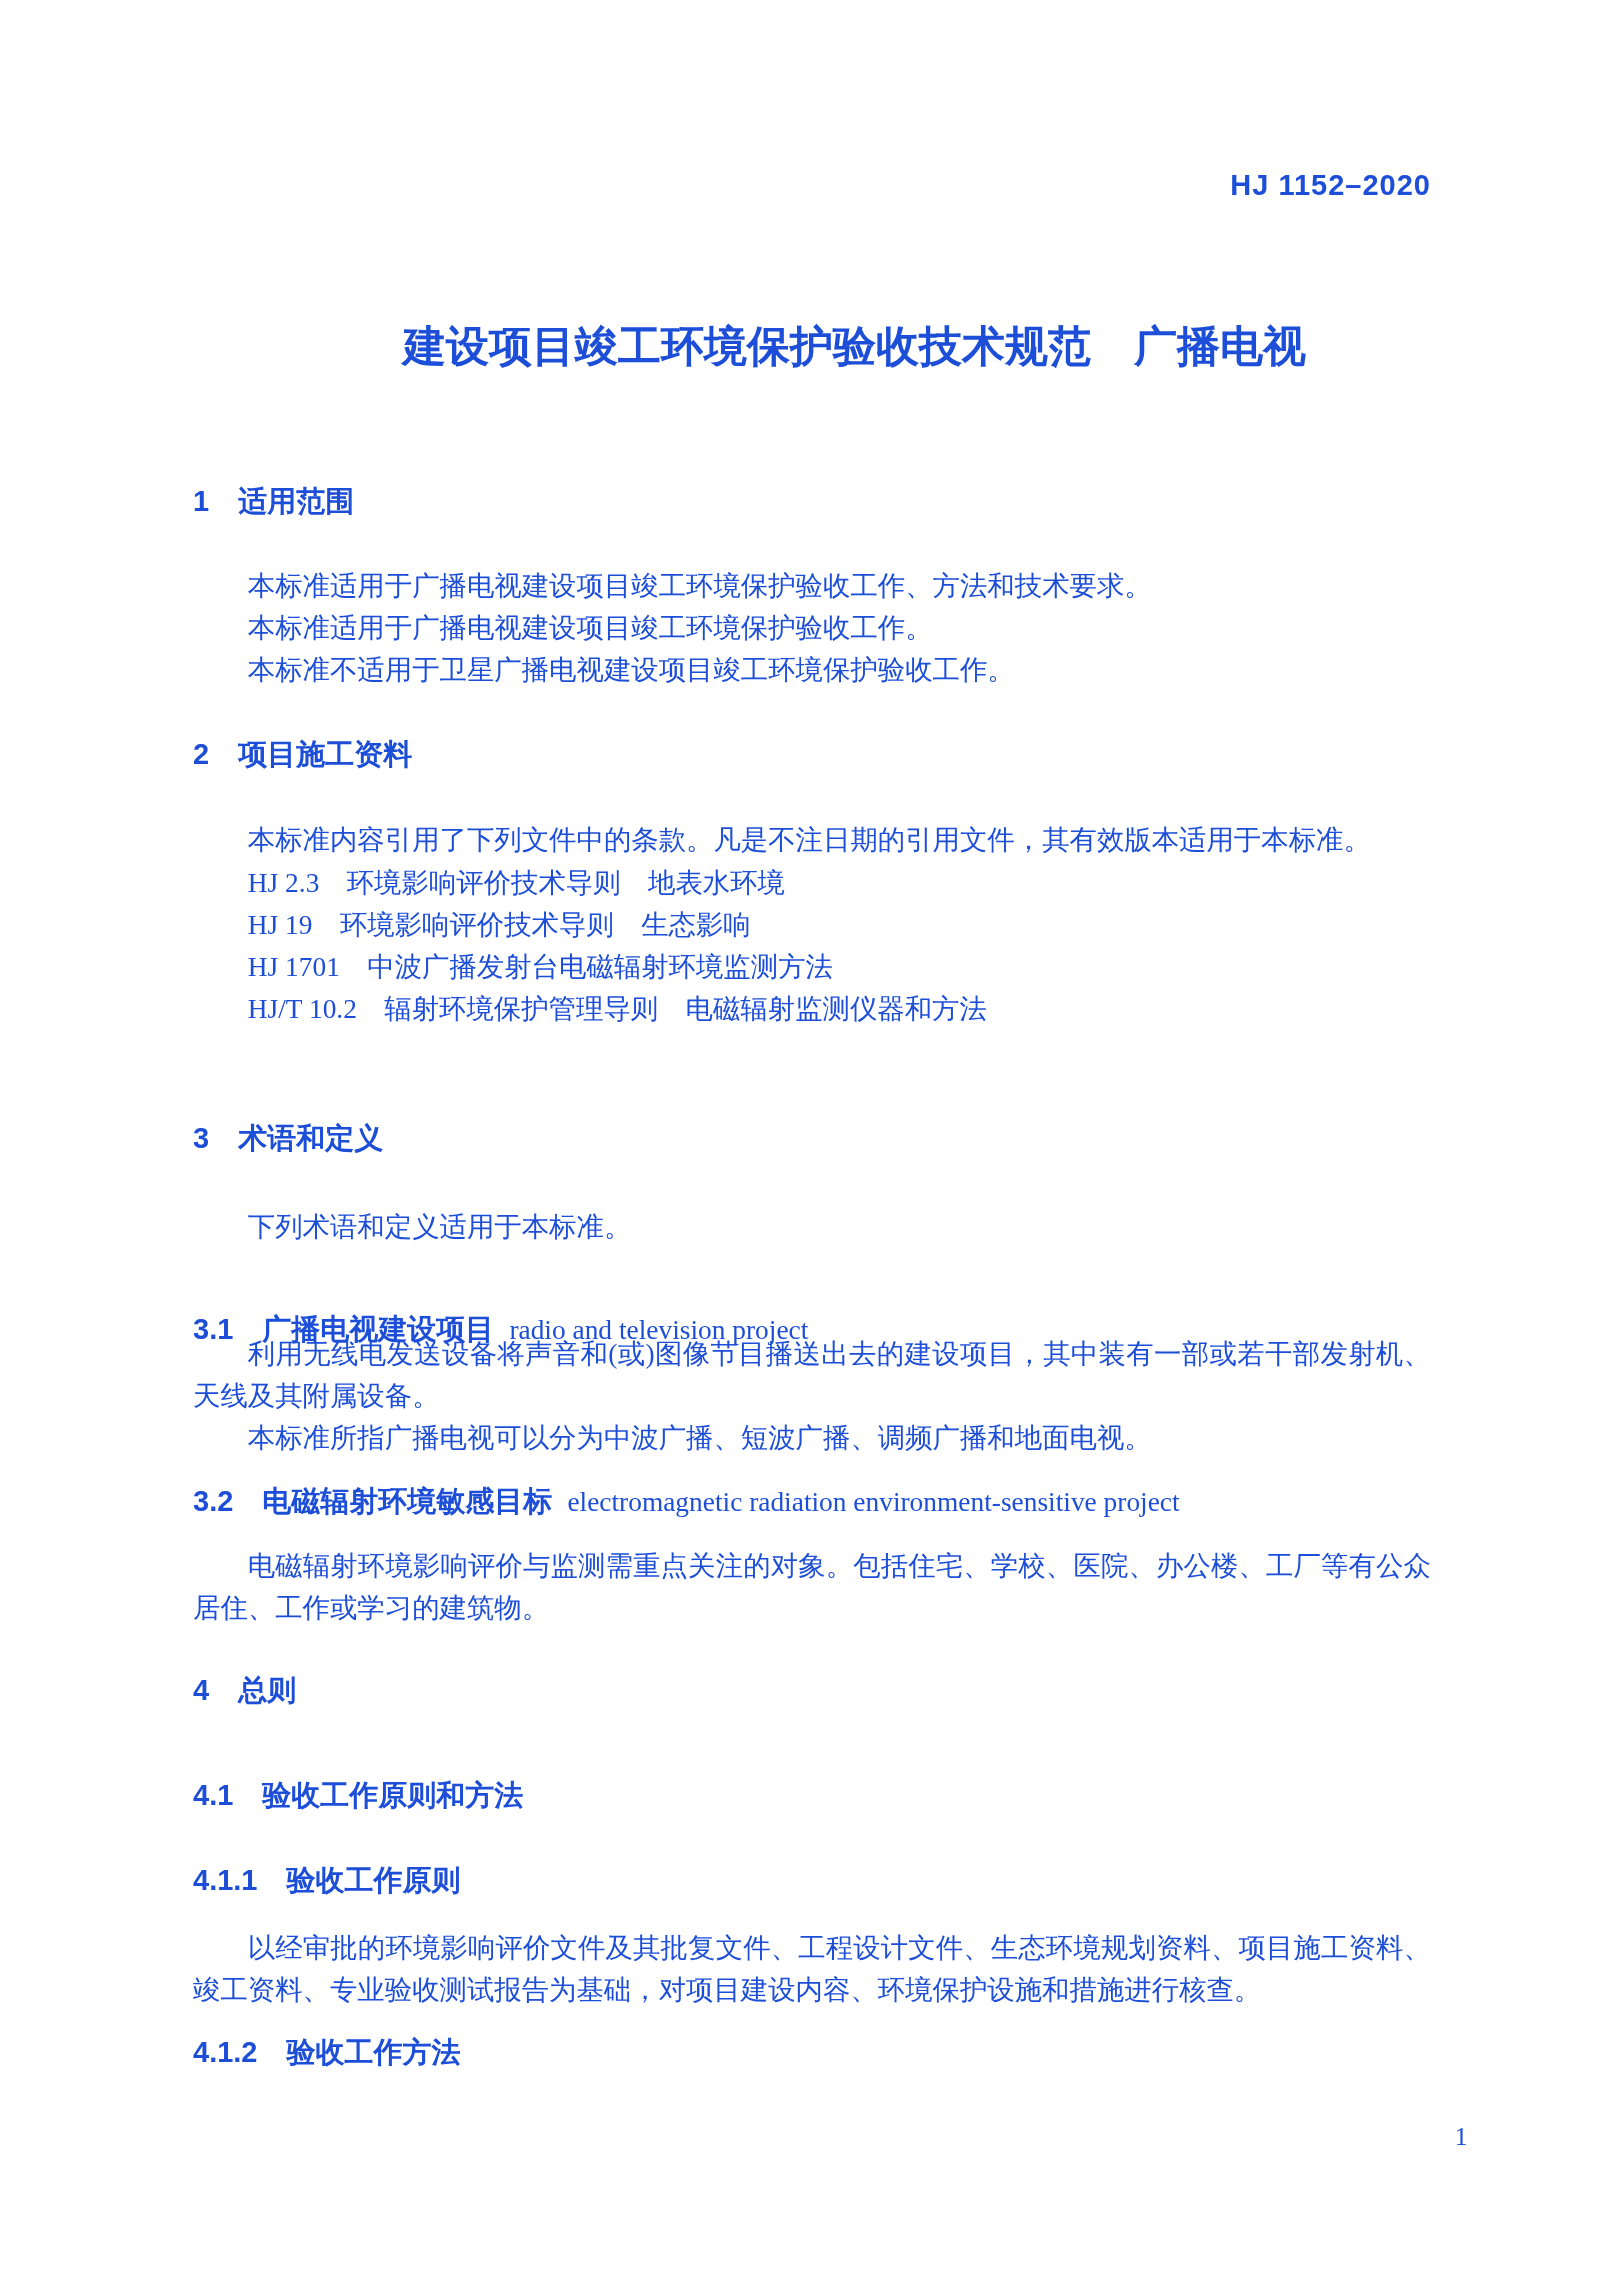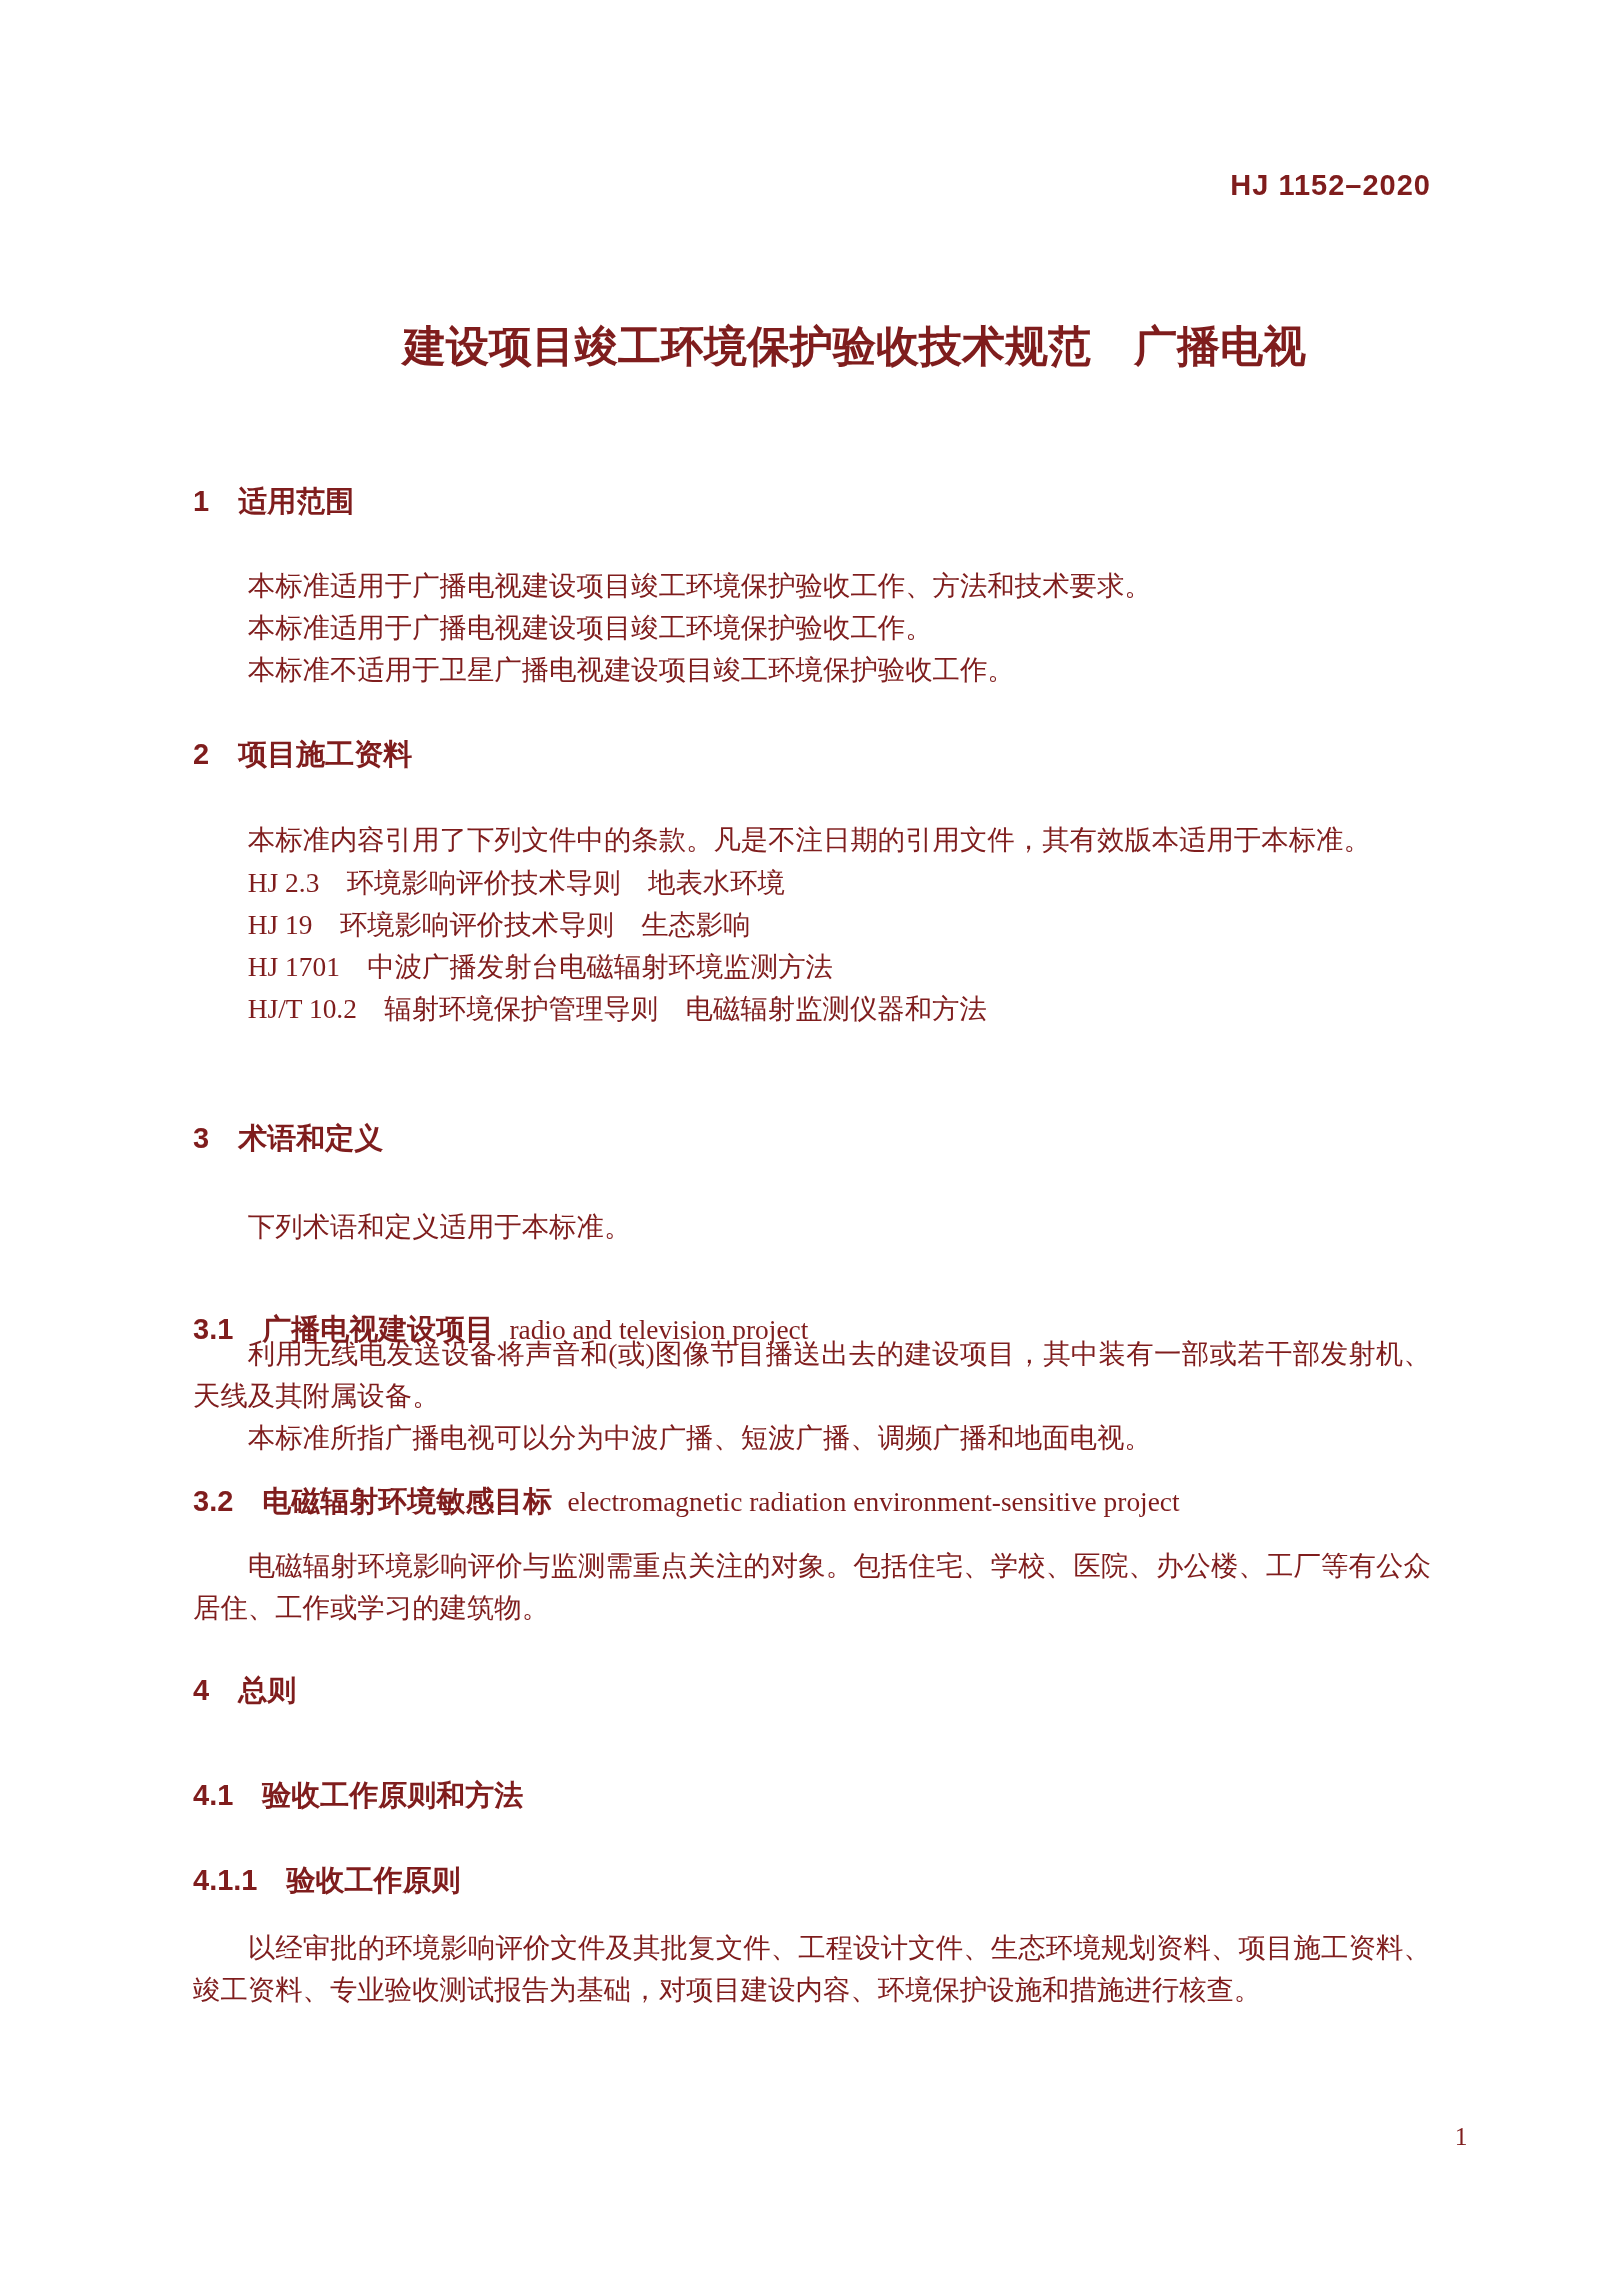--- a/index.html
+++ b/index.html
@@ -1,19 +1,19 @@
 <!DOCTYPE html>
 <html><head>
 <meta charset="utf-8">
 <style>
   html,body{margin:0;padding:0;background:#ffffff;}
   .page{
     position:relative;
     width:1621px;height:2293px;
-    background:#ffffff;color:#7f1d1d;
+    background:#ffffff;color:#1d4ed8;
     overflow:hidden;
     font-family:"Liberation Serif","DejaVu Serif",serif;
   }
   .abs{position:absolute;left:193px;width:1238px;}
   .std-no{
     top:169px;text-align:right;
     font-size:29px;font-weight:bold;letter-spacing:1px;
     font-family:"Liberation Sans","DejaVu Sans",sans-serif;
   }
   .doc-title{
@@ -113,17 +113,20 @@
     <span class="h-no">4.1</span><span>验收工作原则和方法</span>
   </div>
 
   <div class="abs heading" style="top:1863px">
     <span class="h-no">4.1.1</span><span>验收工作原则</span>
   </div>
   <div class="abs body-text" style="top:1927px">
     <p class="indent">以经审批的环境影响评价文件及其批复文件、工程设计文件、生态环境规划资料、项目施工资料、竣工资料、专业验收测试报告为基础，对项目建设内容、环境保护设施和措施进行核查。</p>
   </div>
 
+  <div class="abs heading" style="top:2035px">
+    <span class="h-no">4.1.2</span><span>验收工作方法</span>
+  </div>
 
   <div class="page-no">1</div>
 
 </div>
 
 
 </body></html>

